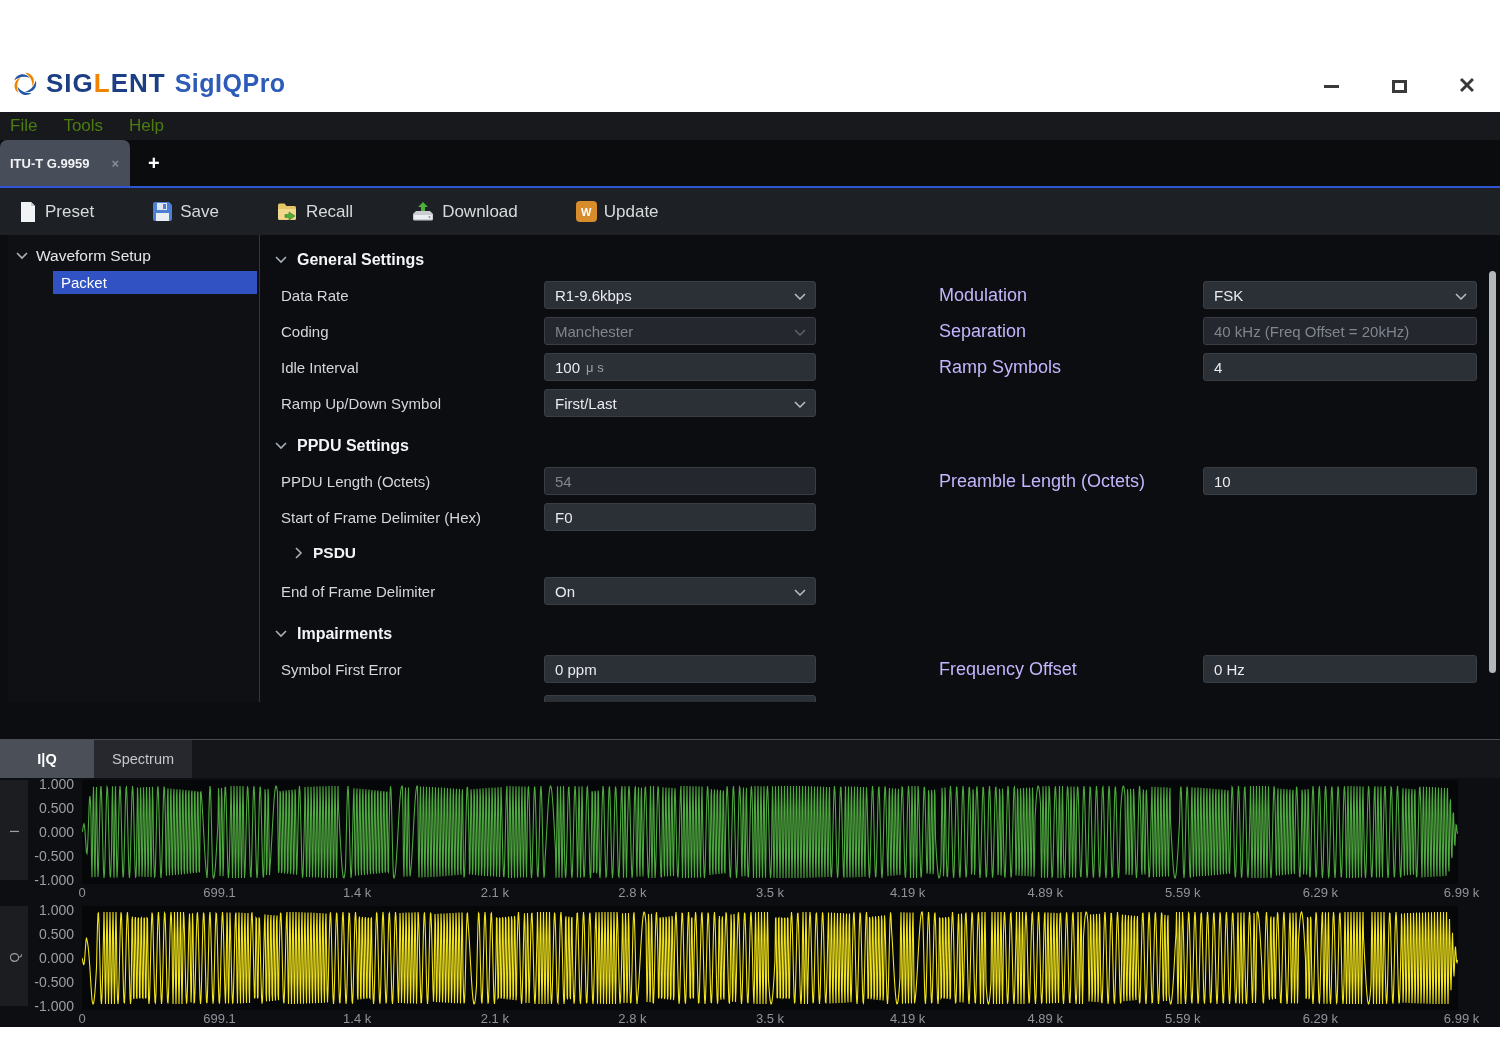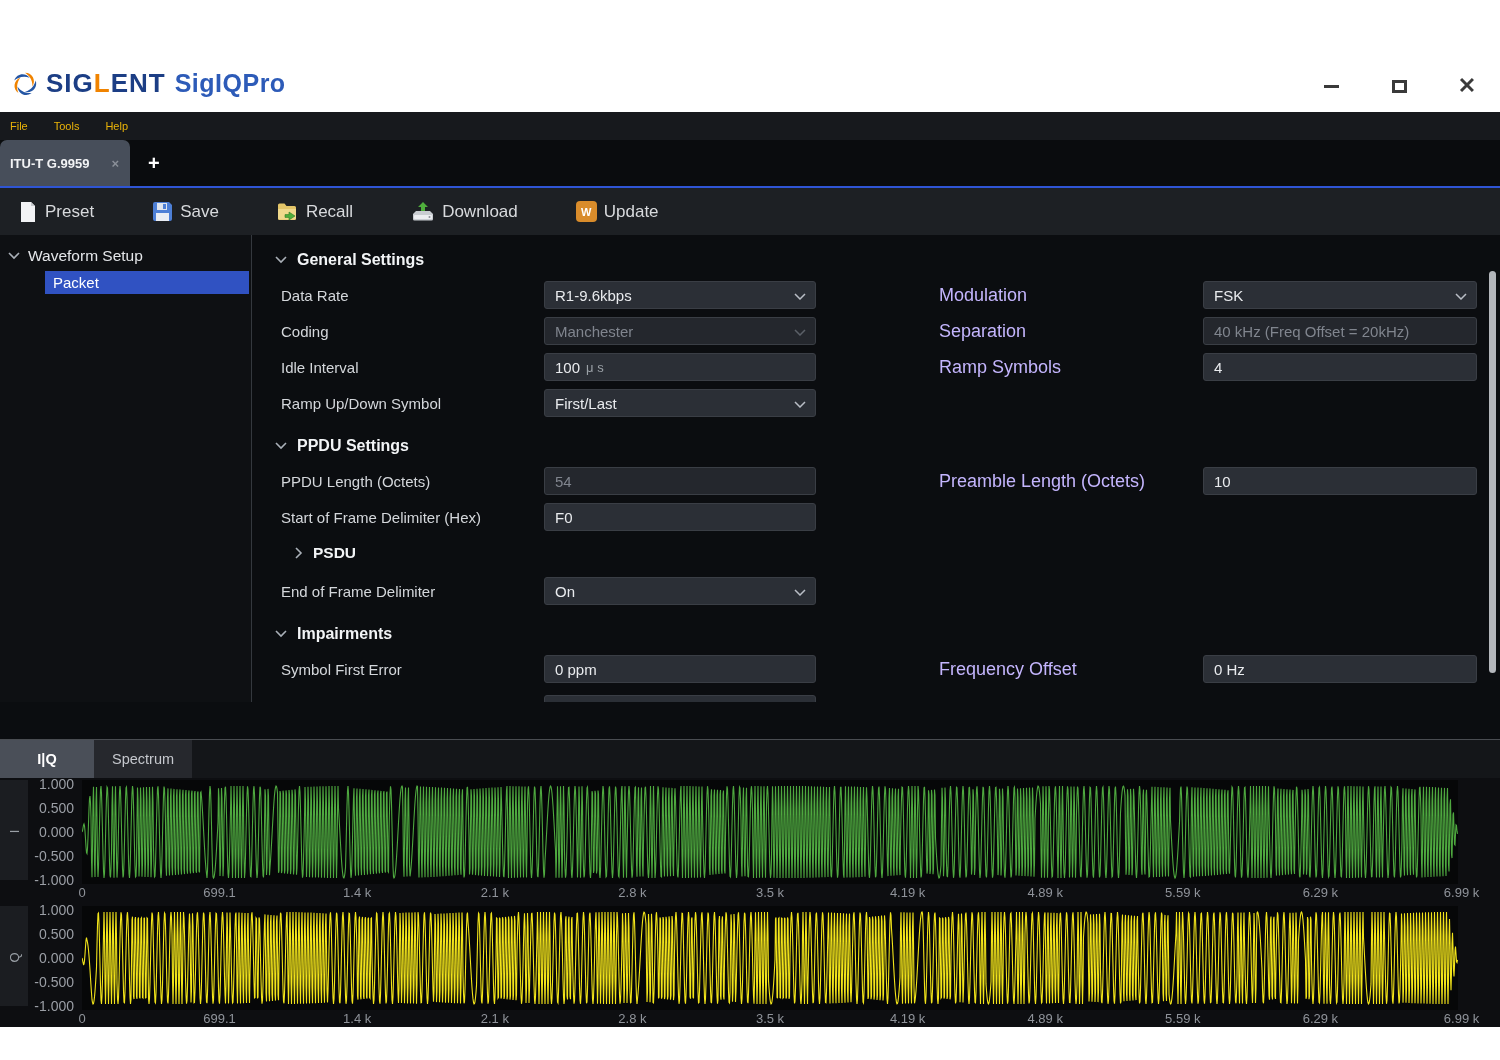--- a/index.html
+++ b/index.html
@@ -13,39 +13,39 @@
   .brand-text .accent { color:#f08300; }
   .app-name { font-size:25px; font-weight:700; color:#2d5bb8; margin-left:9px; letter-spacing:0.5px; }
   .win-controls { position:absolute; right:20px; top:74px; display:flex; align-items:center; gap:42px; }
   .win-btn { width:26px; height:24px; display:flex; align-items:center; justify-content:center; cursor:pointer; }
   .minimize-bar { width:15px; height:3px; background:#3a3a3a; }
   .maximize-box { width:15px; height:13px; border:3px solid #3a3a3a; }
   .close-x { font-size:22px; color:#3a3a3a; font-weight:700; line-height:1; }
 
   
   .menubar { position:absolute; top:112px; left:0; width:1500px; height:28px; background:#17191d; display:flex; align-items:center; padding-left:10px; gap:26px; }
-  .menu-item { color:#eab308; font-size:11px; cursor:pointer; }
+  .menu-item { color:#4d7c0f; font-size:17px; cursor:pointer; }
 
   
   .tabbar { position:absolute; top:140px; left:0; width:1500px; height:46px; background:#0a0c0e; display:flex; align-items:stretch; }
   .doc-tab { width:130px; background:#474e5a; border-radius:7px 7px 0 0; display:flex; align-items:center; padding:0 8px 0 10px; cursor:pointer; }
   .doc-tab-label { color:#f2f3f5; font-size:13px; font-weight:700; flex:1; }
   .tab-close { color:#8a8f98; font-size:13px; font-weight:700; padding:0 3px; cursor:pointer; }
   .tab-add { color:#ffffff; font-size:20px; font-weight:700; align-self:center; margin-left:18px; cursor:pointer; }
   .tab-accent-line { position:absolute; top:186px; left:0; width:1500px; height:2px; background:#2f55d4; }
 
   
   .toolbar { position:absolute; top:188px; left:0; width:1500px; height:47px; background:#1d2024; display:flex; align-items:center; padding-left:12px; gap:46px; }
   .tool-btn { display:flex; align-items:center; gap:7px; cursor:pointer; padding:4px 6px; }
   .tool-label { color:#d8dadd; font-size:17px; }
   .update-badge { width:21px; height:21px; background:#d98c2b; border-radius:4px; display:flex; align-items:center; justify-content:center; color:#ffffff; font-size:11px; font-weight:800; }
 
   
   .main { position:absolute; top:235px; left:0; width:1500px; height:467px; background:#0b0d10; }
-  .sidebar { position:absolute; left:0; top:0; width:252px; height:467px; background:#0e1013; border-right:1px solid #34383e; }
+  .sidebar { position:absolute; left:8px; top:0; width:252px; height:467px; background:#0e1013; border-right:1px solid #34383e; }
   .tree-group { display:flex; align-items:center; gap:8px; padding:12px 0 6px 8px; cursor:pointer; }
   .tree-group-label { color:#e4e6e9; font-size:15.5px; }
   .tree-item-selected { margin-left:45px; width:204px; height:23px; background:#3052c2; color:#ffffff; font-size:15px; display:flex; align-items:center; padding-left:8px; cursor:pointer; }
 
   .settings { position:absolute; left:253px; top:0; width:1247px; height:467px; padding:10px 0 0 28px; overflow:hidden; }
   .section-hdr { display:flex; align-items:center; gap:10px; height:26px; margin:2px 0 8px -6px; cursor:pointer; }
   .section-title { color:#f2f4f6; font-size:16px; font-weight:700; }
   .frow { display:flex; align-items:center; height:28px; margin-bottom:8px; }
   .flabel { width:263px; color:#d4d7db; font-size:15px; }
   .flabel2 { width:264px; color:#c4b5fd; font-size:18px; }

